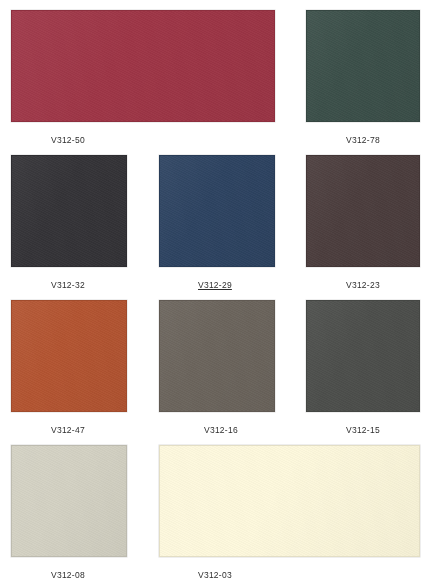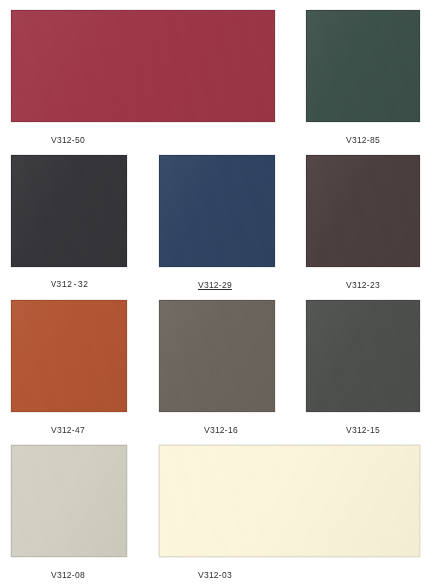--- a/index.html
+++ b/index.html
@@ -55,25 +55,25 @@
 </head>
 <body>
 
 <div id="swatch-card" style="background: rgb(255, 255, 255);">
     <div class="swatch-cell" style="left: 0px; top: 0px;">
       <div class="swatch-chip" title="V312-50" style="left: 11px; top: 10px; width: 264px; height: 112px; background: rgb(158, 53, 70);"></div>
       <div class="swatch-label" style="left: 51px; top: 135px; color: rgb(46, 46, 46);">V312-50</div>
     </div>
     <div class="swatch-cell" style="left: 0px; top: 0px;">
       <div class="swatch-chip" title="V312-58" style="left: 306px; top: 10px; width: 114px; height: 112px; background: rgb(59, 79, 73);"></div>
-      <div class="swatch-label" style="left: 346px; top: 135px; color: rgb(46, 46, 46);">V312-85</div>
+      <div class="swatch-label" style="left: 346px; top: 135px; color: rgb(46, 46, 46);">V312-78</div>
     </div>
     <div class="swatch-cell" style="left: 0px; top: 0px;">
       <div class="swatch-chip" title="V312-32" style="left: 11px; top: 155px; width: 116px; height: 112px; background: rgb(52, 51, 55);"></div>
-      <div class="swatch-label" style="left: 51px; top: 280px; color: rgb(46, 46, 46); font-family: Liberation Mono, monospace;">V312-32</div>
+      <div class="swatch-label" style="left: 51px; top: 280px; color: rgb(46, 46, 46);">V312-32</div>
     </div>
     <div class="swatch-cell" style="left: 0px; top: 0px;">
       <div class="swatch-chip" title="V312-29" style="left: 159px; top: 155px; width: 116px; height: 112px; background: rgb(45, 67, 97);"></div>
       <div class="swatch-label" style="left: 198px; top: 280px; color: rgb(46, 46, 46); text-decoration: underline;">V312-29</div>
     </div>
     <div class="swatch-cell" style="left: 0px; top: 0px;">
       <div class="swatch-chip" title="V312-27" style="left: 306px; top: 155px; width: 114px; height: 112px; background: rgb(75, 61, 61);"></div>
       <div class="swatch-label" style="left: 346px; top: 280px; color: rgb(46, 46, 46);">V312-23</div>
     </div>
     <div class="swatch-cell" style="left: 0px; top: 0px;">

